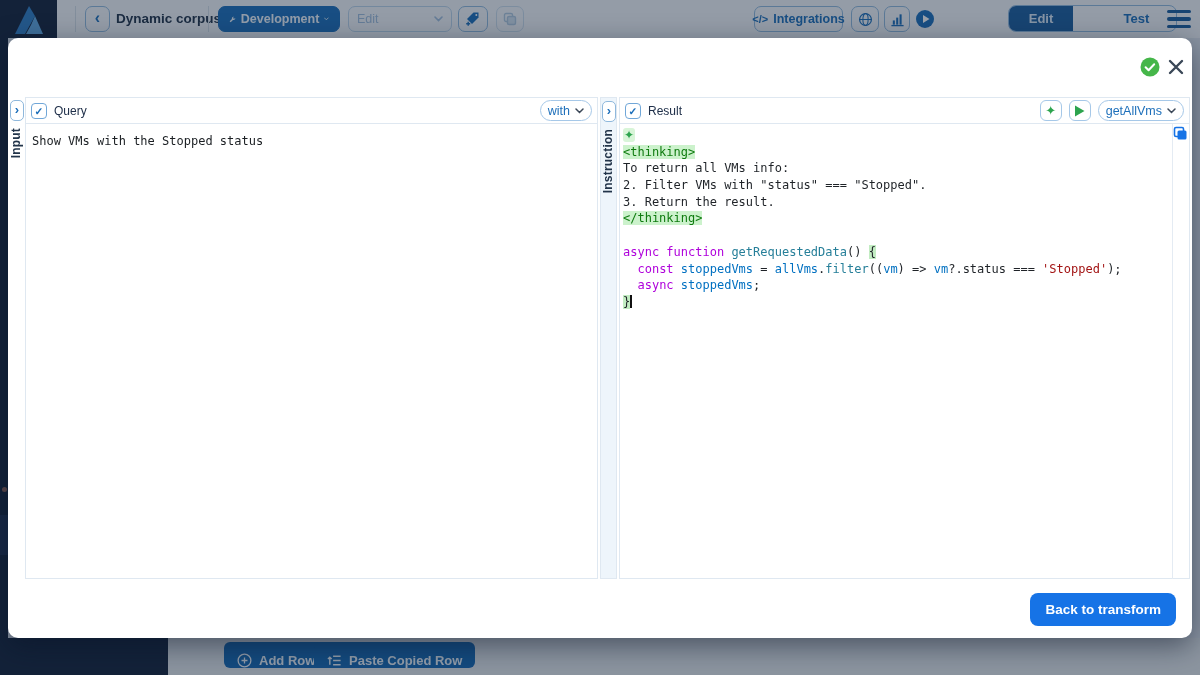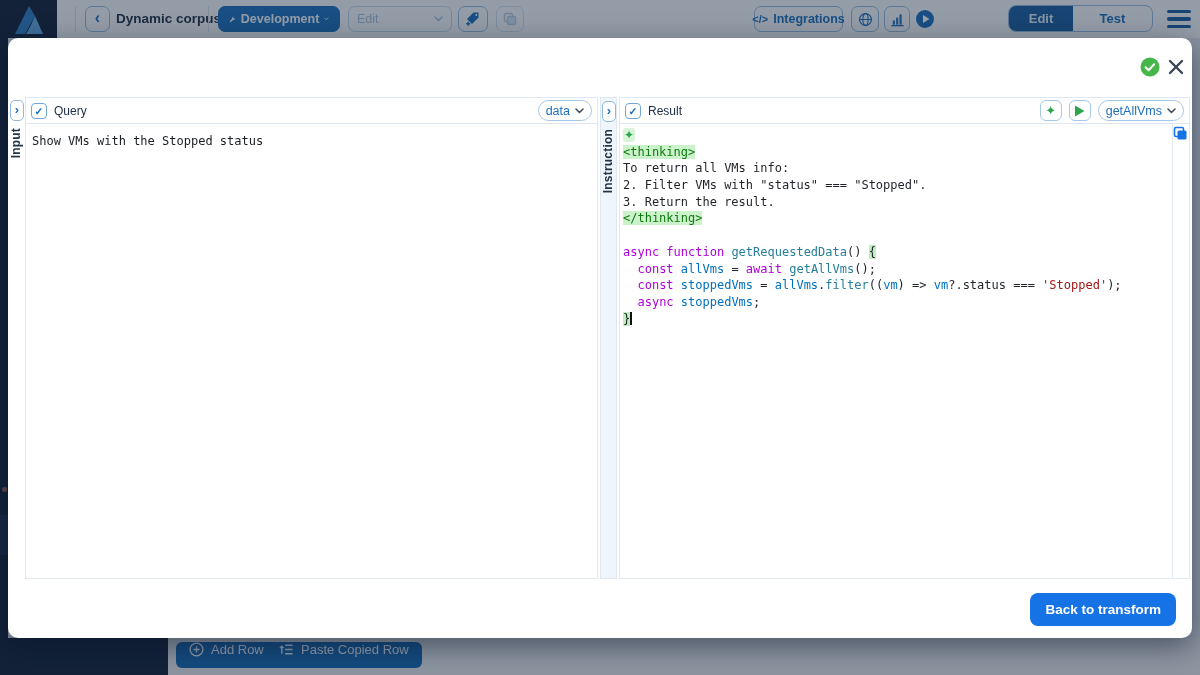--- a/index.html
+++ b/index.html
@@ -12,31 +12,31 @@
   .tb-divider { position:absolute; top:6px; width:1px; height:26px; background:#d3dce6; }
   .tb-btn { position:absolute; top:6px; height:26px; border:1px solid #8fb8dc; border-radius:7px; background:transparent; color:var(--accent); display:flex; align-items:center; justify-content:center; gap:5px; font-size:12.5px; font-weight:700; cursor:pointer; }
   .tb-text { position:absolute; top:11px; font-size:13.5px; font-weight:600; color:#22344a; }
   .dev-btn { background:var(--accent); border-color:var(--accent); color:#eef5fc; padding:0 10px; }
   .last-select { color:#9fbddc; border-color:#b9d2e8; padding:0 8px; justify-content:space-between; font-weight:400; }
   .icon-btn { padding:0; }
   .disabled-btn { border-color:#c9dbEA; border-color:#c9dbea; color:#aec8de; }
   .seg { position:absolute; left:1008px; top:5px; height:27px; display:flex; border:1px solid #8fb8dc; border-radius:8px; overflow:hidden; }
   .seg-btn { height:100%; display:flex; align-items:center; justify-content:center; font-size:13px; font-weight:700; cursor:pointer; }
   .seg-edit { width:64px; background:var(--accent-strong); color:#d8e7f5; }
-  .seg-test { width:79px; background:transparent; color:var(--accent); }
+  .seg-test { width:79px; background:transparent; color:var(--accent);margin-left:24px; }
   .hamburger { position:absolute; left:1167px; top:10px; width:24px; height:18px; display:flex; flex-direction:column; justify-content:space-between; cursor:pointer; }
   .hamburger div { height:3.2px; border-radius:2px; background:var(--accent-strong); }
 
   .sidebar-strip { position:absolute; left:0; top:38px; width:8px; height:600px; background:var(--dark-sidebar); }
   .sidebar-strip .patch { position:absolute; left:0; width:8px; height:40px; top:477px; background:#1d3050; }
   .sidebar-strip .dot { position:absolute; left:2px; top:449px; width:5px; height:5px; border-radius:50%; background:#96675b; }
 
   .bottombar { position:absolute; left:0; top:638px; width:1200px; height:37px; background:#e4e8ed; }
   .sidebar-bottom { position:absolute; left:0; top:0; width:168px; height:37px; background:var(--dark-sidebar); }
-  .bb-btn { position:absolute; top:4px; height:26px; border-radius:6px; display:flex; align-items:flex-start; gap:7px; padding:0 13px; font-size:13px; font-weight:400; cursor:pointer; border:none; }
+  .bb-btn { position:absolute; top:4px; height:26px; border-radius:6px; display:flex; align-items:flex-end; gap:7px; padding:0 13px; font-size:13px; font-weight:700; cursor:pointer; border:none;margin-left:48px; }
   .bb-blue { background:#1569b3; color:#f0f6fc; }
   .bb-clear { background:transparent; border:1px solid #cf93a0; color:#b24b5c; }
   .clear-dot { width:16px; height:16px; border-radius:50%; background:#c13a4d; display:flex; align-items:center; justify-content:center; }
 
   
   .overlay { position:absolute; inset:0; background:rgba(20,33,55,0.42); z-index:5; }
 
   
   .modal { position:absolute; left:8px; top:38px; width:1184px; height:600px; background:#fff; border-radius:10px; box-shadow:0 8px 28px rgba(8,18,38,.5); z-index:10; }
   .modal-check { position:absolute; top:19px; right:32px; width:20px; height:20px; cursor:pointer; }
@@ -219,21 +219,21 @@
   </div>
 
   <div class="panel query-panel">
     <div class="panel-header">
       <span class="cb">
           <span>✓</span>
         </span>
       <span class="panel-title">Query</span>
       <span class="spacer"></span>
       <span class="pill">
-        <span>data</span>
+        <span>with</span>
         <svg class="chev" width="9" height="6" viewBox="0 0 9 6">
             <path d="M1 1l3.5 3.5L8 1" fill="none" stroke="#3c4858" stroke-width="1.5" stroke-linecap="round"></path>
           </svg>
       </span>
     </div>
     <div class="panel-body">
       <div class="query-text">Show VMs with the Stopped status</div>
     </div>
   </div>
 
@@ -267,21 +267,20 @@
     <div class="panel-body code-area">
       <div class="code">
           <div class="code-line"><span class="tok-sparkle">✦</span></div>
           <div class="code-line"><span class="tok-tag">&lt;thinking&gt;</span></div>
           <div class="code-line"><span class="tok-p">To return all VMs info:</span></div>
           <div class="code-line"><span class="tok-p">2. Filter VMs with "status" === "Stopped".</span></div>
           <div class="code-line"><span class="tok-p">3. Return the result.</span></div>
           <div class="code-line"><span class="tok-tag">&lt;/thinking&gt;</span></div>
           <div class="code-line">&nbsp;</div>
           <div class="code-line"><span class="tok-k">async</span><span class="tok-p"> </span><span class="tok-k">function</span><span class="tok-p"> </span><span class="tok-f">getRequestedData</span><span class="tok-p">() </span><span class="tok-b">{</span></div>
-          <div class="code-line"><span class="tok-p">  </span><span class="tok-k">const</span><span class="tok-p"> </span><span class="tok-v">allVms</span><span class="tok-p"> = </span><span class="tok-k">await</span><span class="tok-p"> </span><span class="tok-f">getAllVms</span><span class="tok-p">();</span></div>
           <div class="code-line"><span class="tok-p">  </span><span class="tok-k">const</span><span class="tok-p"> </span><span class="tok-v">stoppedVms</span><span class="tok-p"> = </span><span class="tok-v">allVms</span><span class="tok-p">.</span><span class="tok-f">filter</span><span class="tok-p">((</span><span class="tok-v">vm</span><span class="tok-p">) =&gt; </span><span class="tok-v">vm</span><span class="tok-p">?.status === </span><span class="tok-s">'Stopped'</span><span class="tok-p">);</span></div>
           <div class="code-line"><span class="tok-p">  </span><span class="tok-k">async</span><span class="tok-p"> </span><span class="tok-v">stoppedVms</span><span class="tok-p">;</span></div>
           <div class="code-line"><span class="tok-b">}</span><span class="tok-cursor"></span></div>
         </div>
       <div class="scroll-rail">
         <span class="copy-btn">
           <svg width="15" height="15" viewBox="0 0 15 15">
               <rect x="1.5" y="1.5" width="9" height="9" rx="1.5" fill="none" stroke="#1673e6" stroke-width="1.6"></rect>
               <rect x="4.5" y="4.5" width="9" height="9" rx="1.5" fill="#1673e6"></rect>
             </svg>

